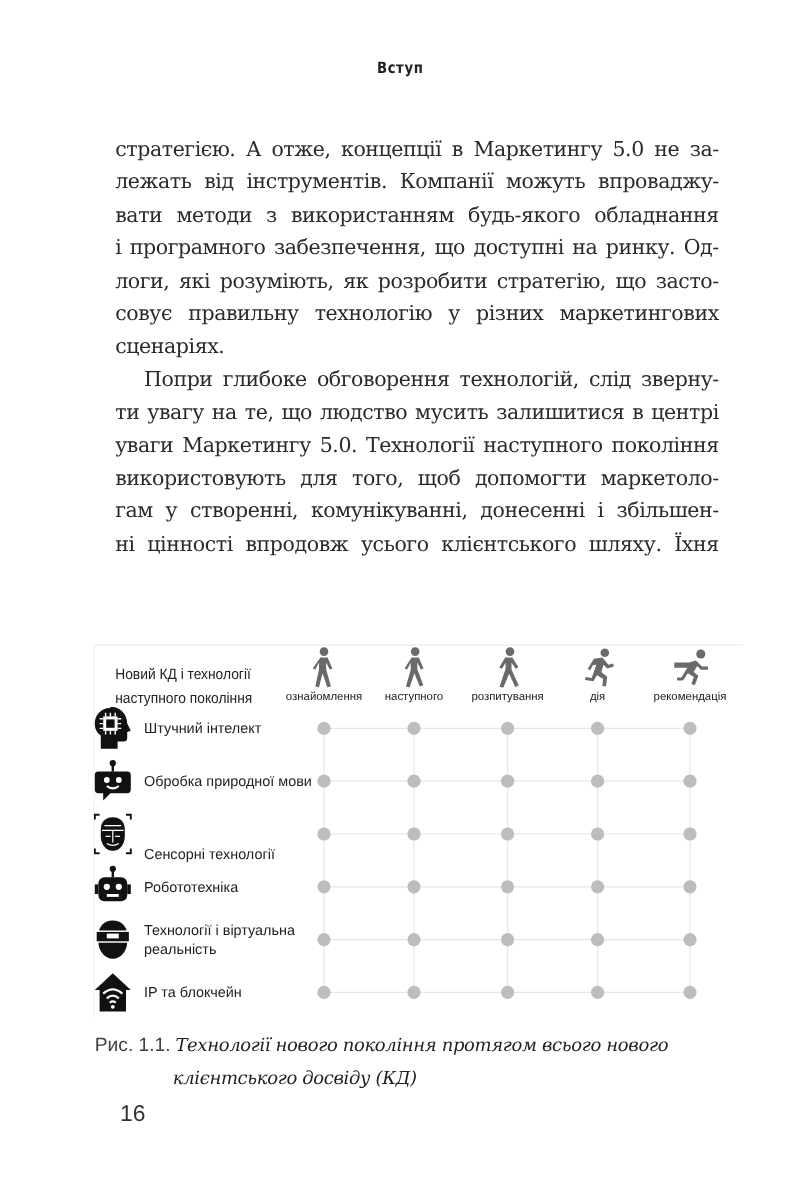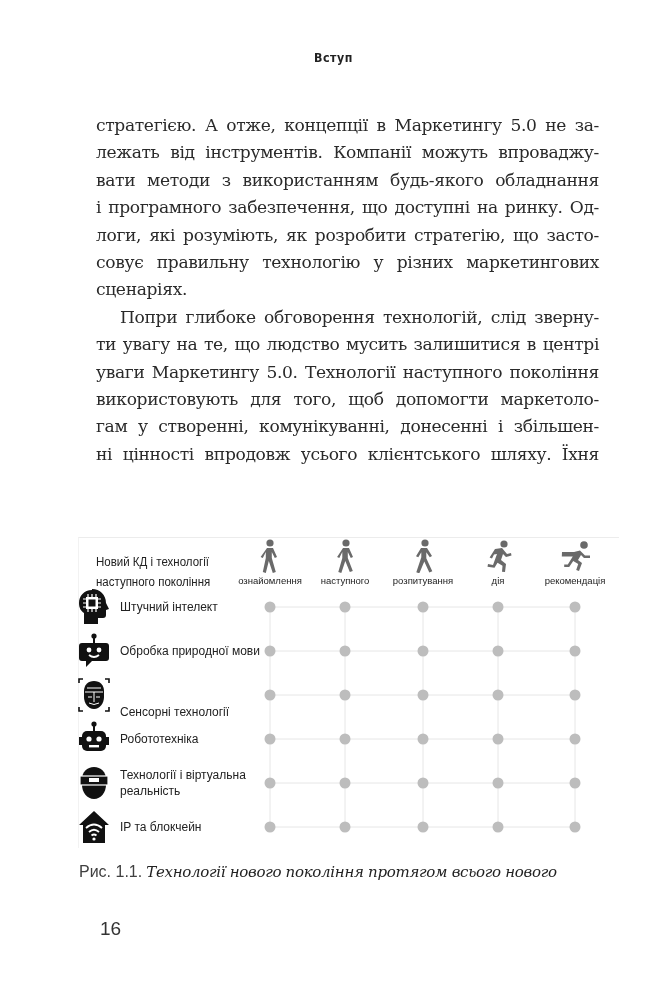--- a/index.html
+++ b/index.html
@@ -244,15 +244,16 @@
         <path d="M8 18 q8-7 16 0M11 22 q5-4.5 10 0M13.5 25.5 q2.5-2 5 0"></path>
       </g>
     <circle cx="16" cy="29" r="1.6" fill="#fff"></circle>
   </svg>
   <span class="tech-label" style="top:9px;">IP та блокчейн</span>
 </div>
 
 <div class="caption">
   <span class="num">Рис. 1.1.</span>
   <span class="title">Технології нового покоління протягом всього нового</span>
+  <span class="title cont">клієнтського досвіду (КД)</span>
 </div>
 
 <div class="page-number">16</div>
 
 </body></html>

